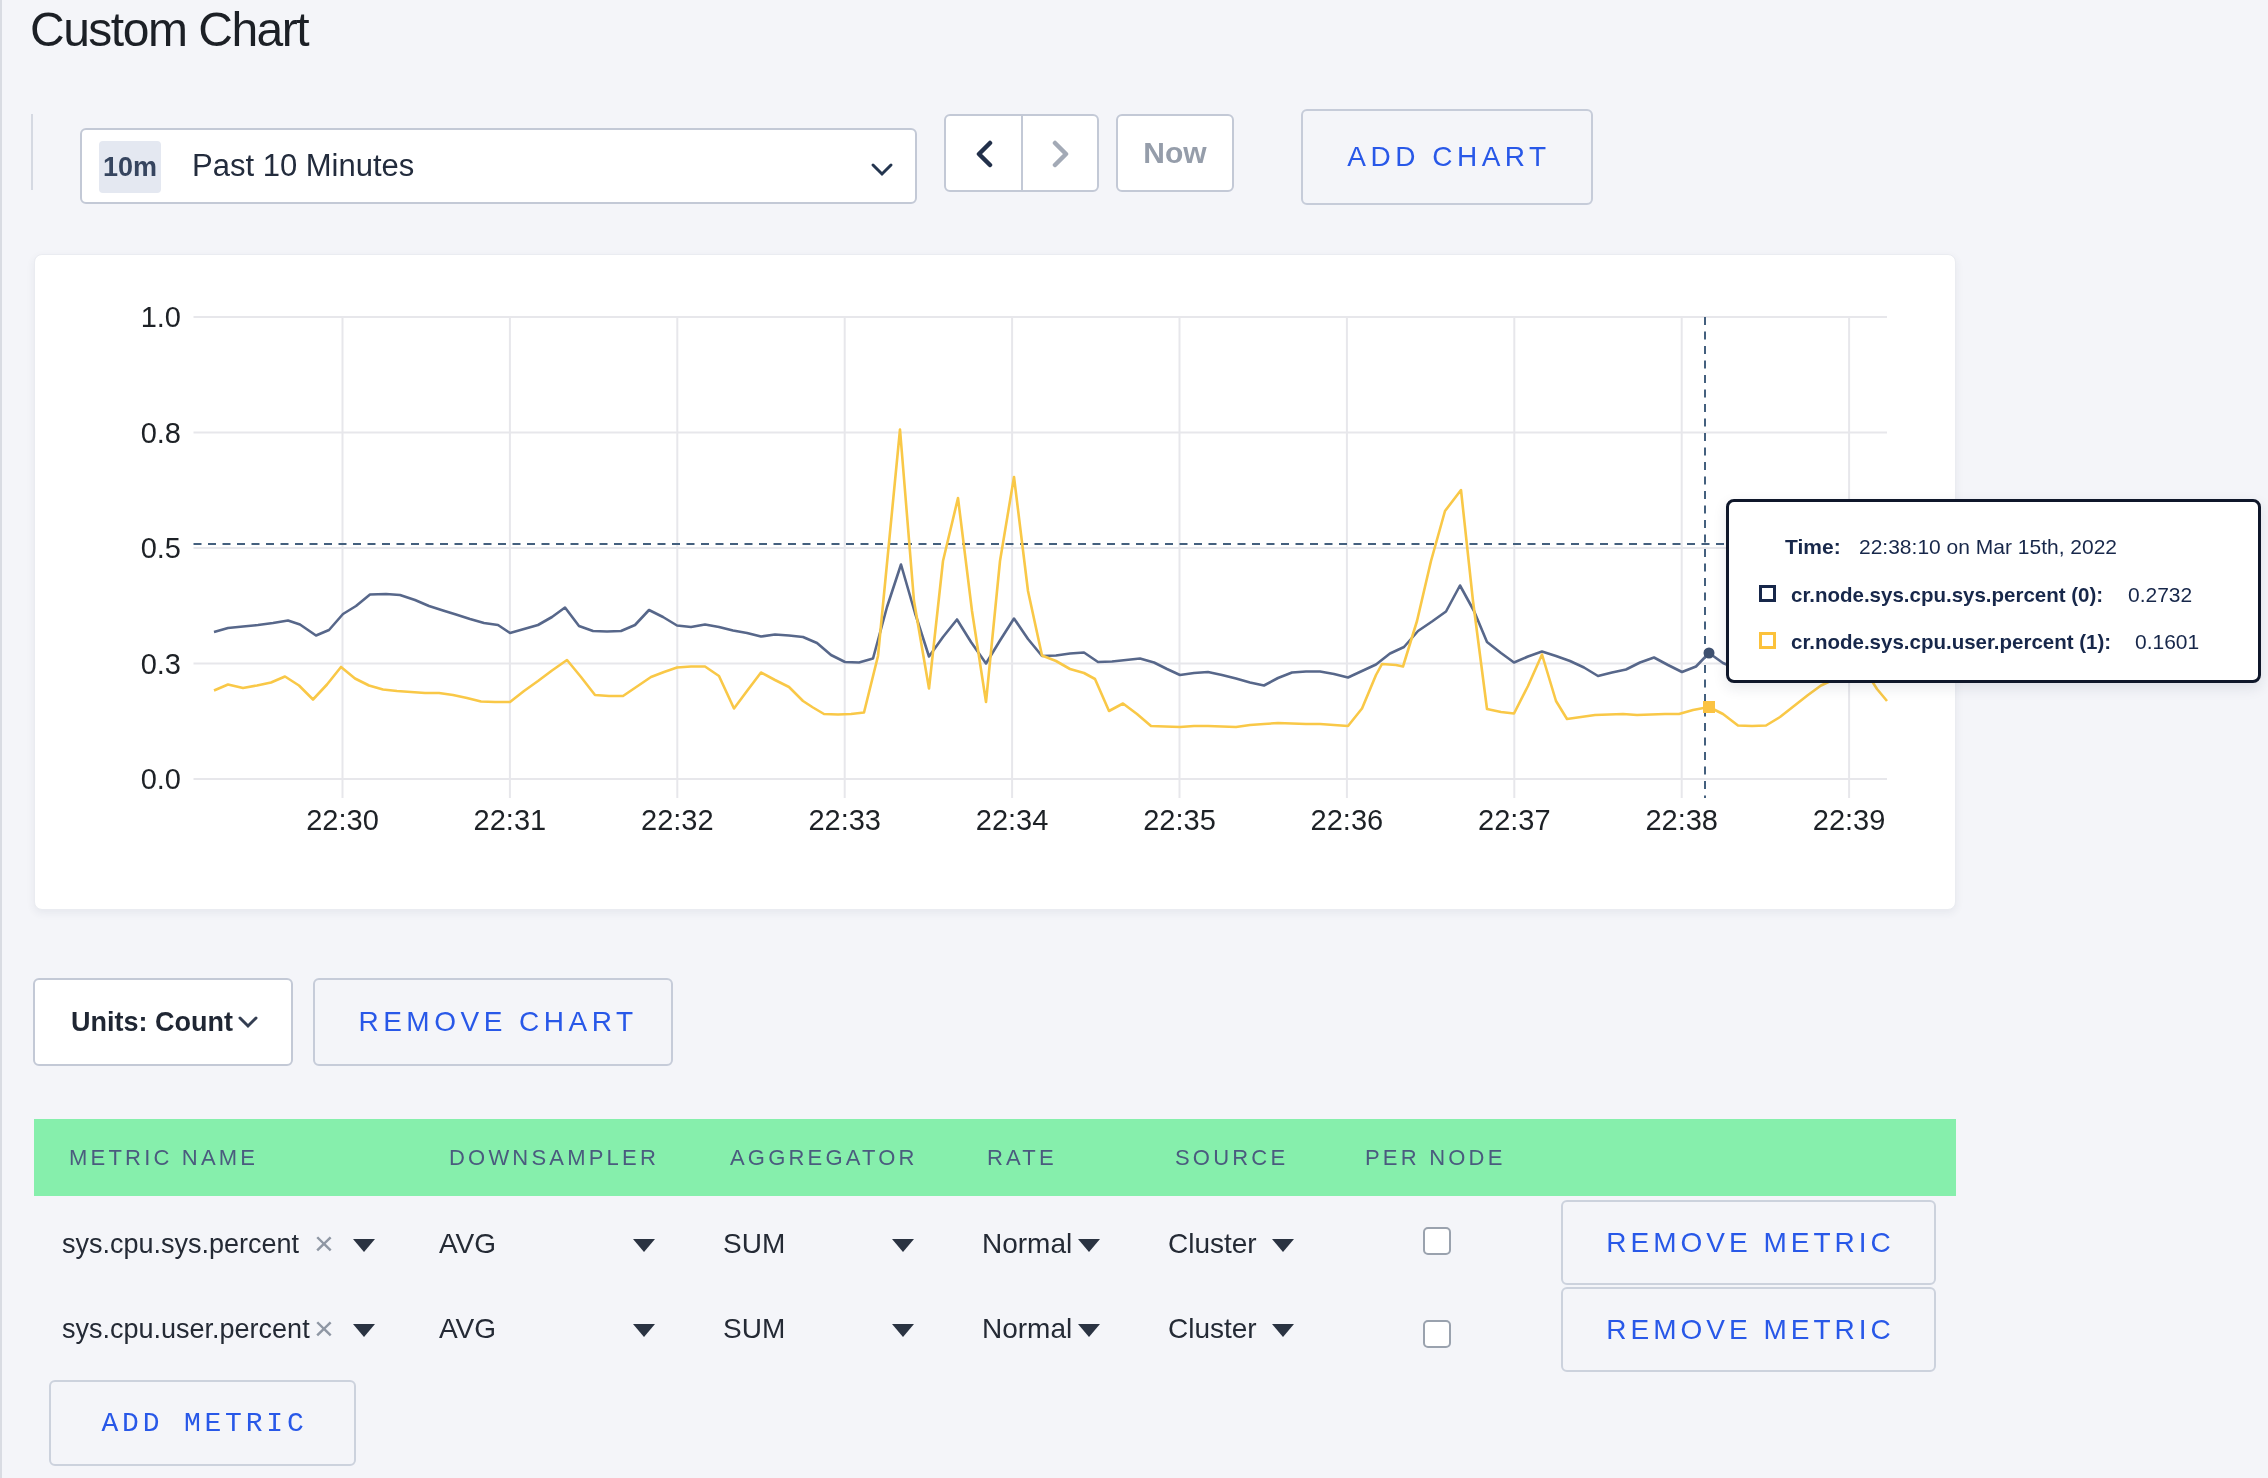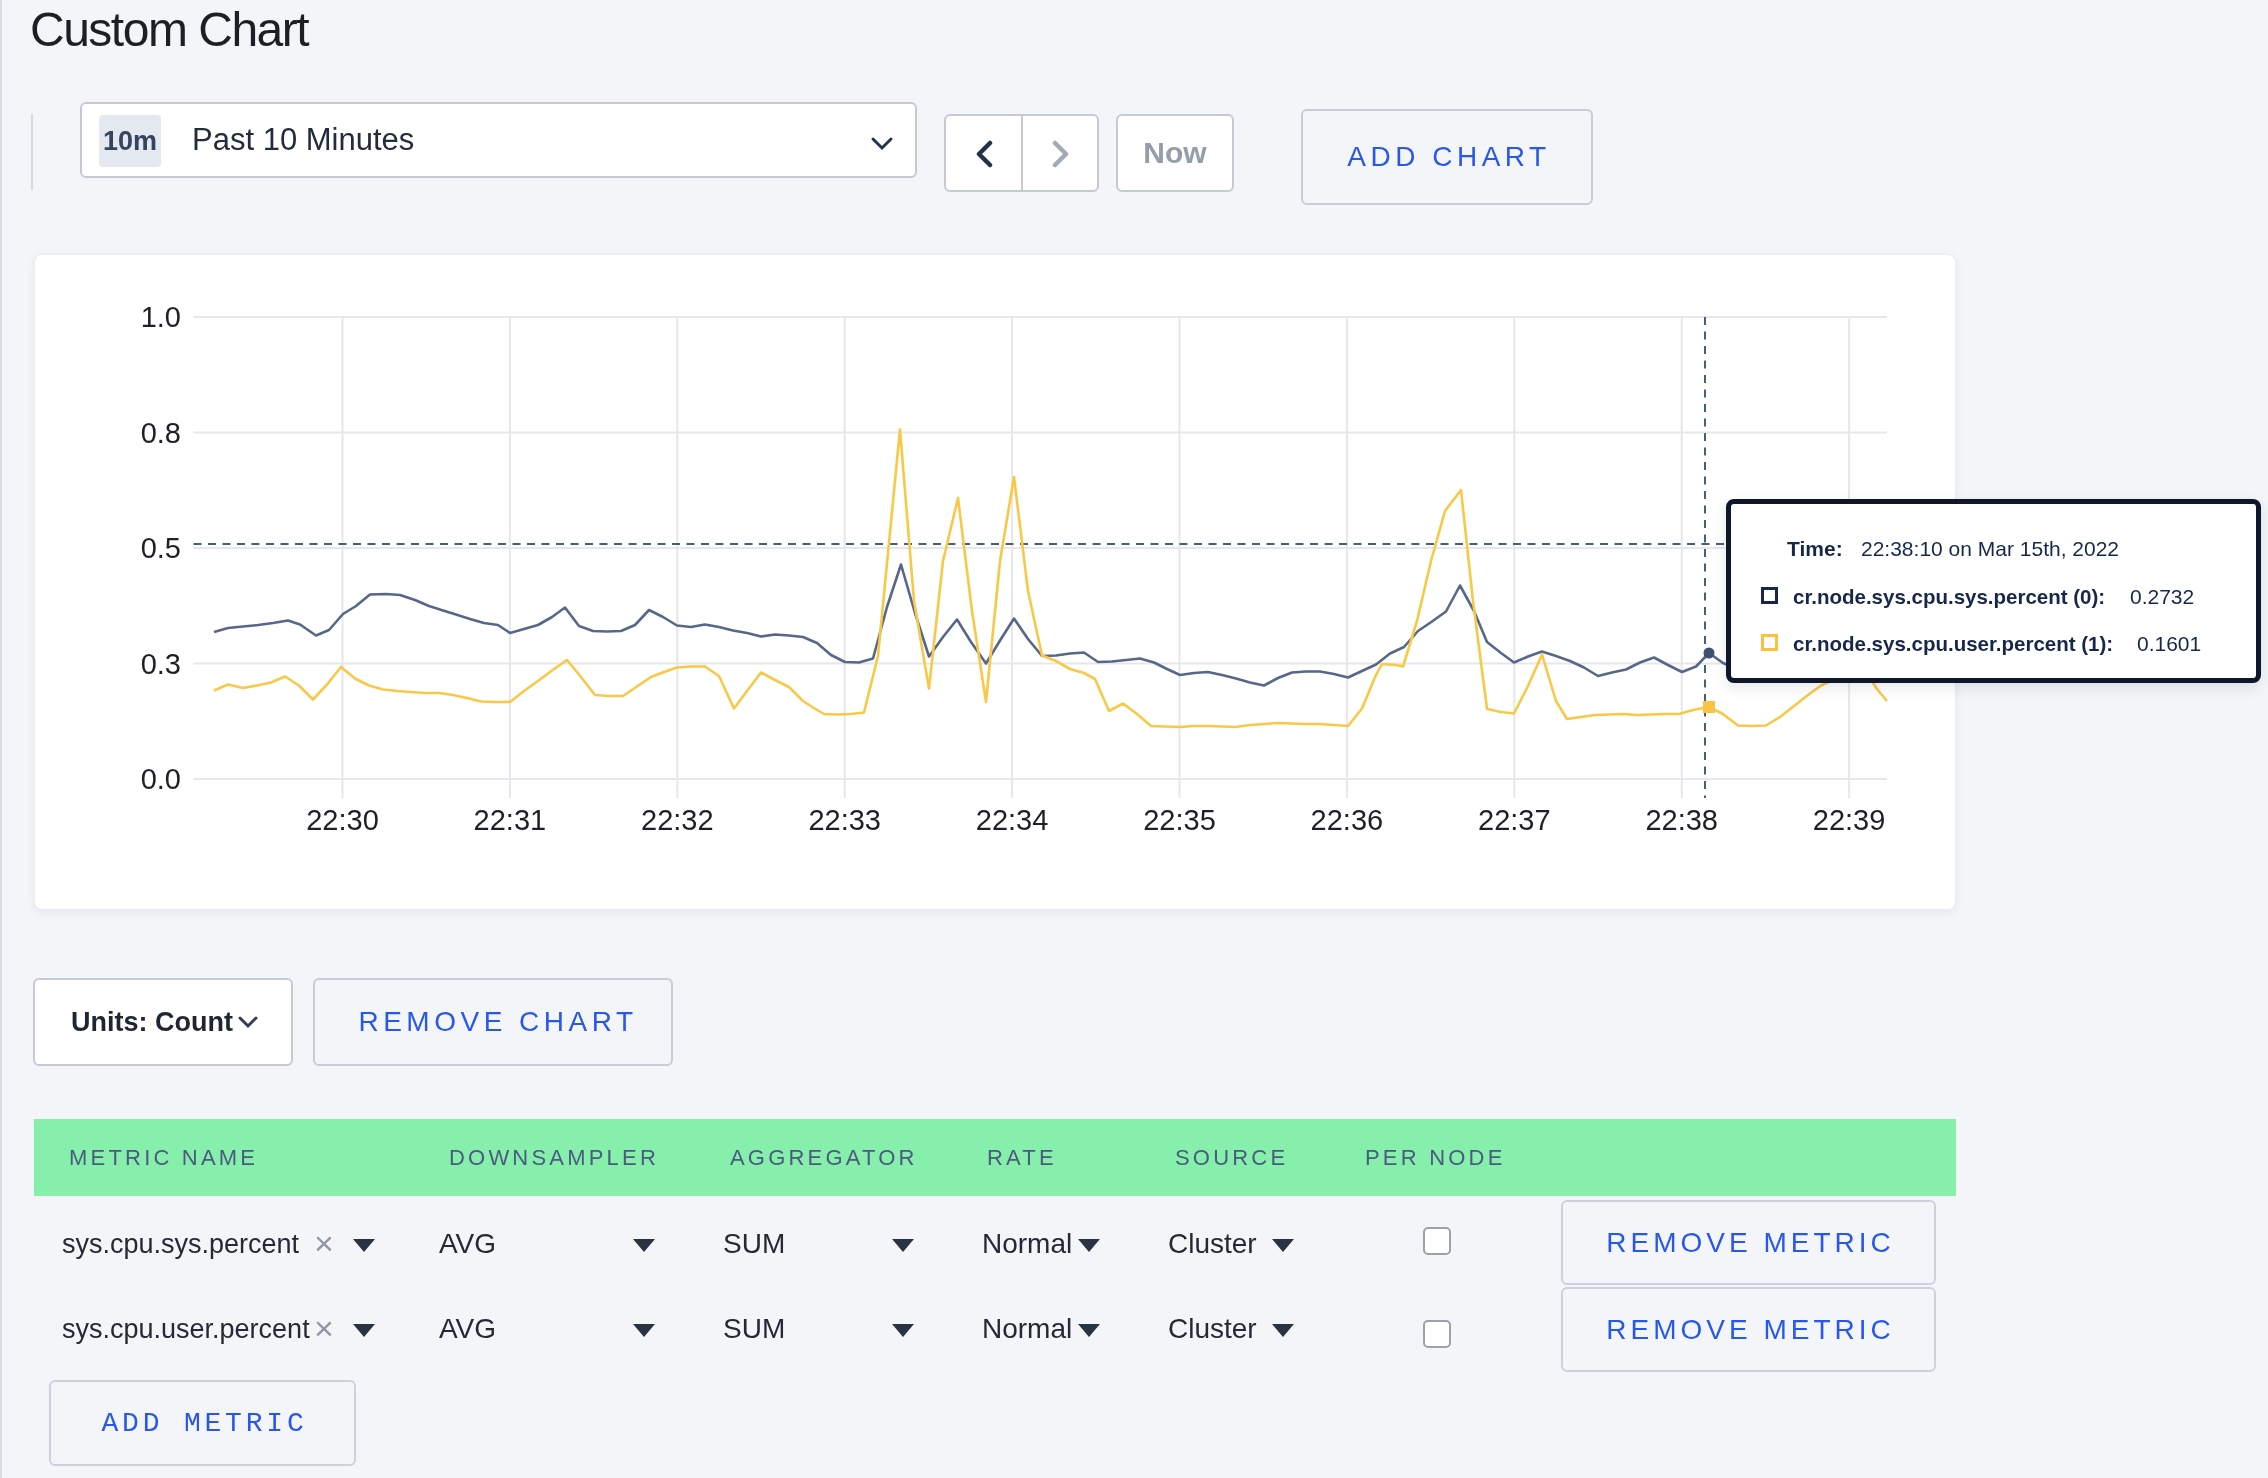--- a/index.html
+++ b/index.html
@@ -30,21 +30,21 @@
     border-radius: 6px;
   }
 </style>
 </head>
 <body>
 
 <div class="abs" style="left:28px; top:2px; font-size:48px; letter-spacing:-1.5px; color:#1c2026;">Custom Chart</div>
 
 <div class="abs" style="left:29px; top:114px; width:2px; height:76px; background:#d5d9e2;"></div>
 
-<div class="whitebox" style="left:78px; top:102px; width:837px; height:76px;">
+<div class="whitebox" style="left:78px; top:128px; width:837px; height:76px;">
   <div class="abs" style="left:17px; top:11px; width:62px; height:52px; background:#e4e8f1; border-radius:4px; display:flex; align-items:center; justify-content:center; font-size:27px; font-weight:bold; color:#36455f;">10m</div>
   <div class="abs" style="left:110px; top:0; height:72px; display:flex; align-items:center; font-size:31px; color:#232c3d;">Past 10 Minutes</div>
   <svg class="abs" style="left:784px; top:31px;" width="32" height="20" viewBox="0 0 32 20">
       <path d="M7 4 L16 13 L25 4" fill="none" stroke="#24354f" stroke-width="3" stroke-linecap="round"></path>
     </svg>
 </div>
 
 <div class="whitebox" style="left:942px; top:114px; width:155px; height:78px;">
   <div class="abs" style="left:75px; top:0px; width:2px; height:74px; background:#c3c9d6;"></div>
   <svg class="abs" style="left:28px; top:24px;" width="22" height="28" viewBox="0 0 22 28">
@@ -93,21 +93,21 @@
 <text x="1814.1" y="575" text-anchor="middle" font-size="29" fill="#1d2126" font-family="Liberation Sans, sans-serif">22:39</text>
 <line x1="158.5" y1="289" x2="1852" y2="289" stroke="#44607e" stroke-width="2" stroke-dasharray="8 6.5"></line>
 <line x1="1670" y1="62" x2="1670" y2="543" stroke="#44607e" stroke-width="2" stroke-dasharray="8 6.5"></line>
 <polyline points="179,377 193,373 208,371.5 223,370 238,368 253,365.5 265,369.5 281,380.5 294,375 308,359 321,351 335,339.5 351,339 365,340 380,345 394,351 408,355.5 421,359.5 435,364 449,368 463,370 475,378 489,374 503,370 517,362 530,352.5 544,371 558,376 572,376.5 586,376 600,370 614,355 628,362 642,370.5 656,372 670,369.5 684,372 698,375.5 712,378 726,381.5 740,379.5 754,380.5 768,382 782,388 796,400 810,407 824,407.5 838,403.5 852,352 866,309.5 880,358 894,401.5 908,382 922,364.5 936,387 951,408.5 965,385.5 979,363.5 993,384 1007,401 1021,400.5 1035,398.5 1049,397.5 1063,407 1077,406.5 1091,405 1105,403.5 1119,407.5 1132,414 1145,420 1159,418 1173,417 1187,420 1201,423.5 1215,427.5 1229,430.5 1243,423 1257,417.5 1271,416.5 1285,416.5 1299,419 1313,422.5 1327,416 1341,409.5 1355,398.5 1369,392 1383,376 1397,366.5 1411,356.5 1425,330.5 1439,356 1452,387 1466,398 1479,407.5 1493,401.5 1507,396.5 1521,401 1535,406 1549,412.5 1563,421 1577,417.5 1591,414.5 1605,407.5 1619,402.5 1633,410 1647,417 1661,411.5 1674,398 1688,408 1702,414 1716,411 1730,409 1744,404 1758,401 1772,396 1786,394 1800,397 1814,399 1828,404 1842,401 1852,400" fill="none" stroke="#57678a" stroke-width="2.6" stroke-linejoin="round"></polyline>
 <polyline points="179,435.5 193,429.5 208,433 222,430.5 236,427.5 250,421.5 264,430.5 278,444.5 292,429.5 306,412 320,423.5 334,430.5 348,434.5 362,436 376,437 390,438 404,438 418,440 432,443 446,446.5 460,447 475,447 489,436 503,426 517,415.5 532,405 546,422 560,440 574,441 588,441 602,431.5 616,422 629,417 642,412.5 656,411.5 670,411.5 684,421 699,453.5 712,436 726,417.5 740,425 754,432 768,446 778,452.5 789,459 803,459.5 816,459 829,457.5 843,401 865,174.5 879,346 894,433.5 908,306 923,243 937,356 951,447 965,306 979,222 993,336 1007,400.5 1021,406 1035,414 1049,418 1060,424 1074,456 1088,448.5 1102,459 1116,471 1130,471.5 1145,472 1159,471 1173,471 1187,471.5 1201,472 1215,470 1229,469 1243,468 1257,468.5 1271,469 1285,469 1299,470 1313,471 1327,453.5 1341,420 1347,409 1361,410 1368,411.5 1382,366 1396,306 1410,256 1426,235 1438,346 1452,454 1466,457 1479,458.5 1493,431 1507,399.5 1521,446 1532,464 1546,462 1560,460 1574,459.5 1588,459 1602,460 1616,459.5 1630,459 1644,459 1658,455 1674,452 1688,459 1703,470.5 1717,471 1731,470.5 1745,462 1759,451 1773,440 1786,430.5 1800,424 1814,416 1828,412 1842,434 1852,446" fill="none" stroke="#f9c847" stroke-width="2.6" stroke-linejoin="round"></polyline>
 <circle cx="1674" cy="398" r="5.5" fill="#3e506f"></circle>
 <rect x="1668" y="446" width="12" height="12" fill="#fbc342"></rect>
 </svg>
 </div>
 
-<div class="abs" style="left:1724px; top:499px; width:535px; height:184px; background:#ffffff; border:5px solid #0f172a; border-radius:8px; box-shadow:0 5px 14px rgba(30,40,70,0.10); z-index:5;">
+<div class="abs" style="left:1724px; top:499px; width:535px; height:184px; background:#ffffff; border:3px solid #0f172a; border-radius:8px; box-shadow:0 5px 14px rgba(30,40,70,0.10); z-index:5;">
   <div class="abs" style="left:56px; top:33px; font-size:21px; color:#17274a;"><b>Time:</b></div>
   <div class="abs" style="left:130px; top:33px; font-size:21px; color:#17274a;">22:38:10 on Mar 15th, 2022</div>
   <div class="abs" style="left:30px; top:83px; width:17px; height:17px; border:3px solid #17274a; background:#fff;"></div>
   <div class="abs" style="left:62px; top:81px; font-size:20.5px; font-weight:bold; color:#17274a;">cr.node.sys.cpu.sys.percent (0):</div>
   <div class="abs" style="left:399px; top:81px; font-size:21px; color:#17274a;">0.2732</div>
   <div class="abs" style="left:30px; top:130px; width:17px; height:17px; border:3px solid #fcc23b; background:#fff;"></div>
   <div class="abs" style="left:62px; top:128px; font-size:20.5px; font-weight:bold; color:#17274a;">cr.node.sys.cpu.user.percent (1):</div>
   <div class="abs" style="left:406px; top:128px; font-size:21px; color:#17274a;">0.1601</div>
 </div>
 

